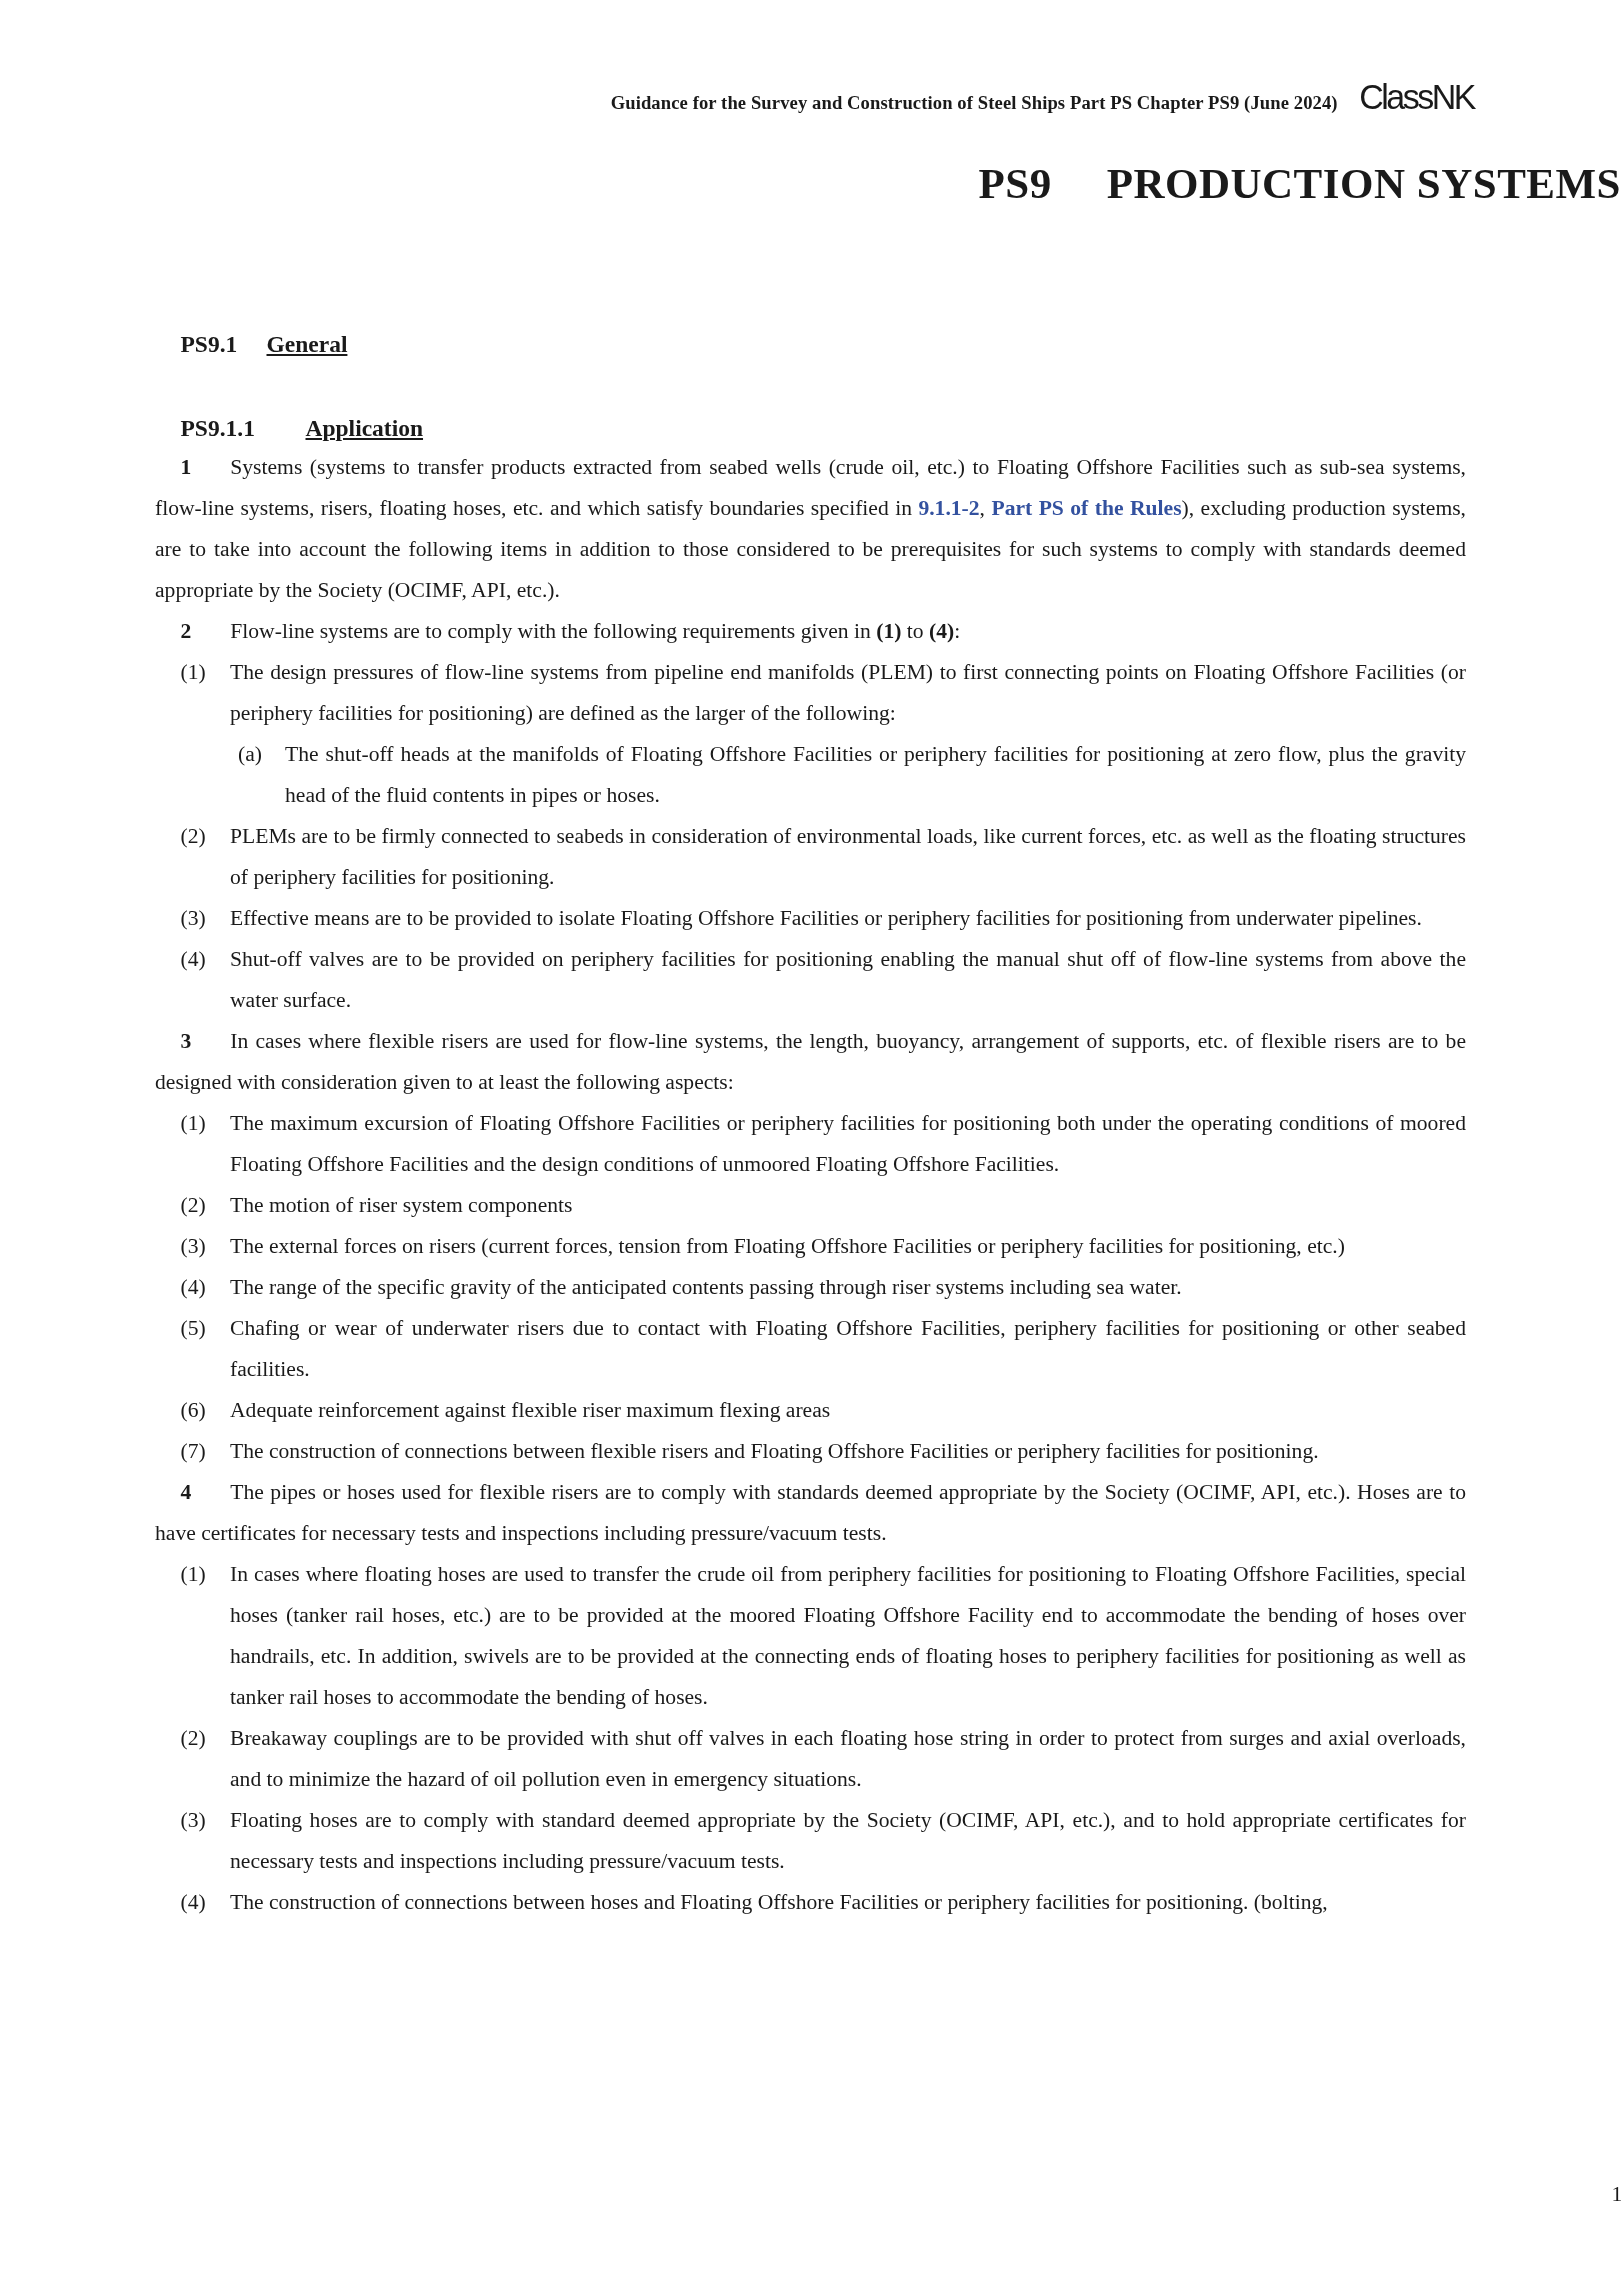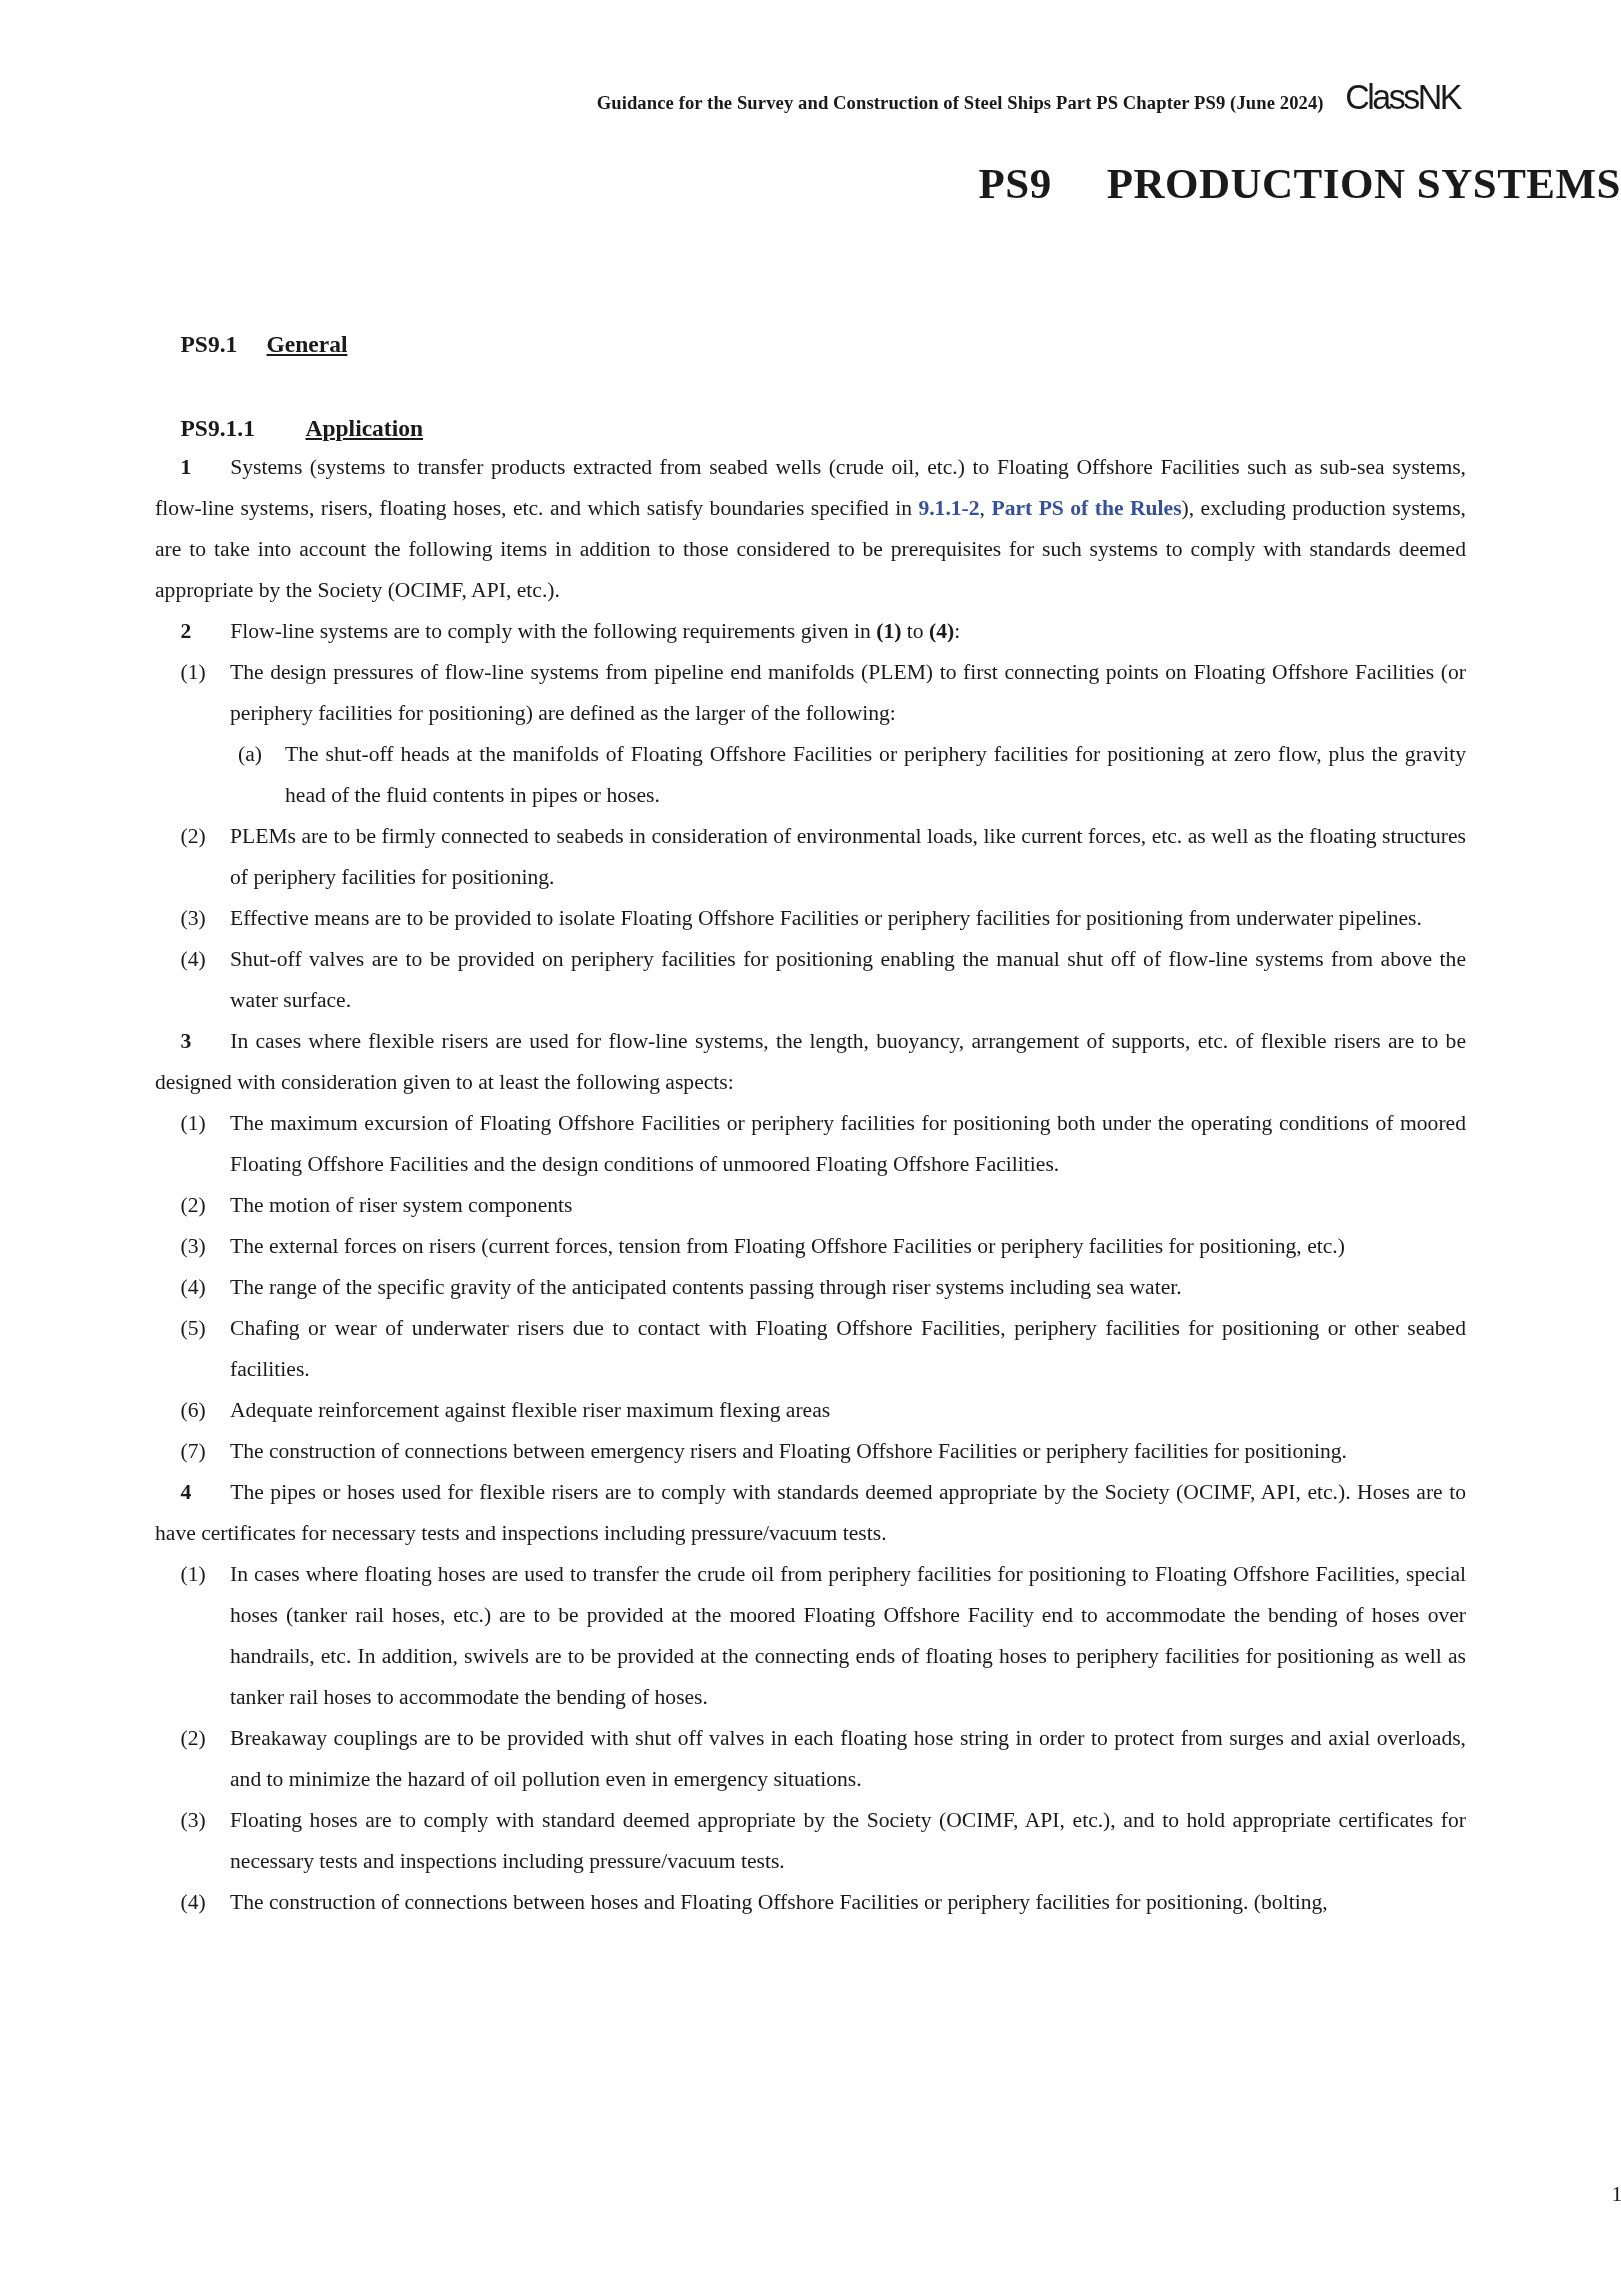--- a/index.html
+++ b/index.html
@@ -6,21 +6,21 @@
   .page{
     position:relative;
     width:1621px;height:2293px;
     background:#ffffff;
     font-family:"Liberation Serif","DejaVu Serif",serif;
     color:#1a1a1a;
     overflow:hidden;
   }
   
   .runhead{
-    position:absolute;top:78px;left:149px;width:1311px;
+    position:absolute;top:78px;left:163px;width:1311px;
     display:flex;justify-content:flex-end;align-items:baseline;gap:21.6px;
     white-space:nowrap;
   }
   .runhead .htext{font-size:18.6px;font-weight:bold;letter-spacing:0.1px;}
   .logo{
     font-family:"Liberation Sans","DejaVu Sans",sans-serif;
     font-weight:normal;font-size:34px;letter-spacing:-2.5px;
     transform:scaleY(1.02);display:inline-block;
   }
   
@@ -86,21 +86,21 @@
       <div class="blk paren"><span class="mk">(2)</span><span>PLEMs are to be firmly connected to seabeds in consideration of environmental loads, like current forces, etc. as well as the floating structures of periphery facilities for positioning.</span></div>
       <div class="blk paren"><span class="mk">(3)</span><span>Effective means are to be provided to isolate Floating Offshore Facilities or periphery facilities for positioning from underwater pipelines.</span></div>
       <div class="blk paren"><span class="mk">(4)</span><span>Shut-off valves are to be provided on periphery facilities for positioning enabling the manual shut off of flow-line systems from above the water surface.</span></div>
       <div class="blk num"><span class="mk">3</span><span>In cases where flexible risers are used for flow-line systems, the length, buoyancy, arrangement of supports, etc. of flexible risers are to be designed with consideration given to at least the following aspects:</span></div>
       <div class="blk paren"><span class="mk">(1)</span><span>The maximum excursion of Floating Offshore Facilities or periphery facilities for positioning both under the operating conditions of moored Floating Offshore Facilities and the design conditions of unmoored Floating Offshore Facilities.</span></div>
       <div class="blk paren"><span class="mk">(2)</span><span>The motion of riser system components</span></div>
       <div class="blk paren"><span class="mk">(3)</span><span>The external forces on risers (current forces, tension from Floating Offshore Facilities or periphery facilities for positioning, etc.)</span></div>
       <div class="blk paren"><span class="mk">(4)</span><span>The range of the specific gravity of the anticipated contents passing through riser systems including sea water.</span></div>
       <div class="blk paren"><span class="mk">(5)</span><span>Chafing or wear of underwater risers due to contact with Floating Offshore Facilities, periphery facilities for positioning or other seabed facilities.</span></div>
       <div class="blk paren"><span class="mk">(6)</span><span>Adequate reinforcement against flexible riser maximum flexing areas</span></div>
-      <div class="blk paren"><span class="mk">(7)</span><span>The construction of connections between emergency risers and Floating Offshore Facilities or periphery facilities for positioning.</span></div>
+      <div class="blk paren"><span class="mk">(7)</span><span>The construction of connections between flexible risers and Floating Offshore Facilities or periphery facilities for positioning.</span></div>
       <div class="blk num"><span class="mk">4</span><span>The pipes or hoses used for flexible risers are to comply with standards deemed appropriate by the Society (OCIMF, API, etc.). Hoses are to have certificates for necessary tests and inspections including pressure/vacuum tests.</span></div>
       <div class="blk paren"><span class="mk">(1)</span><span>In cases where floating hoses are used to transfer the crude oil from periphery facilities for positioning to Floating Offshore Facilities, special hoses (tanker rail hoses, etc.) are to be provided at the moored Floating Offshore Facility end to accommodate the bending of hoses over handrails, etc. In addition, swivels are to be provided at the connecting ends of floating hoses to periphery facilities for positioning as well as tanker rail hoses to accommodate the bending of hoses.</span></div>
       <div class="blk paren"><span class="mk">(2)</span><span>Breakaway couplings are to be provided with shut off valves in each floating hose string in order to protect from surges and axial overloads, and to minimize the hazard of oil pollution even in emergency situations.</span></div>
       <div class="blk paren"><span class="mk">(3)</span><span>Floating hoses are to comply with standard deemed appropriate by the Society (OCIMF, API, etc.), and to hold appropriate certificates for necessary tests and inspections including pressure/vacuum tests.</span></div>
       <div class="blk paren"><span class="mk">(4)</span><span>The construction of connections between hoses and Floating Offshore Facilities or periphery facilities for positioning. (bolting,</span></div>
     </div>
 
   <div class="pagenum">13</div>
 
 </div>

